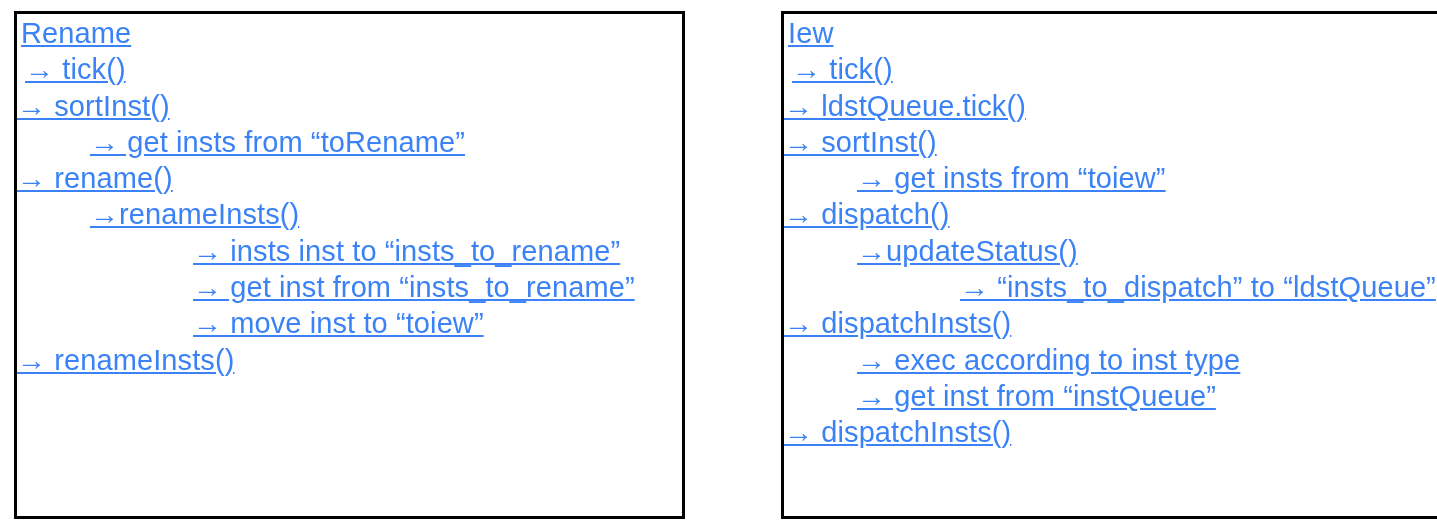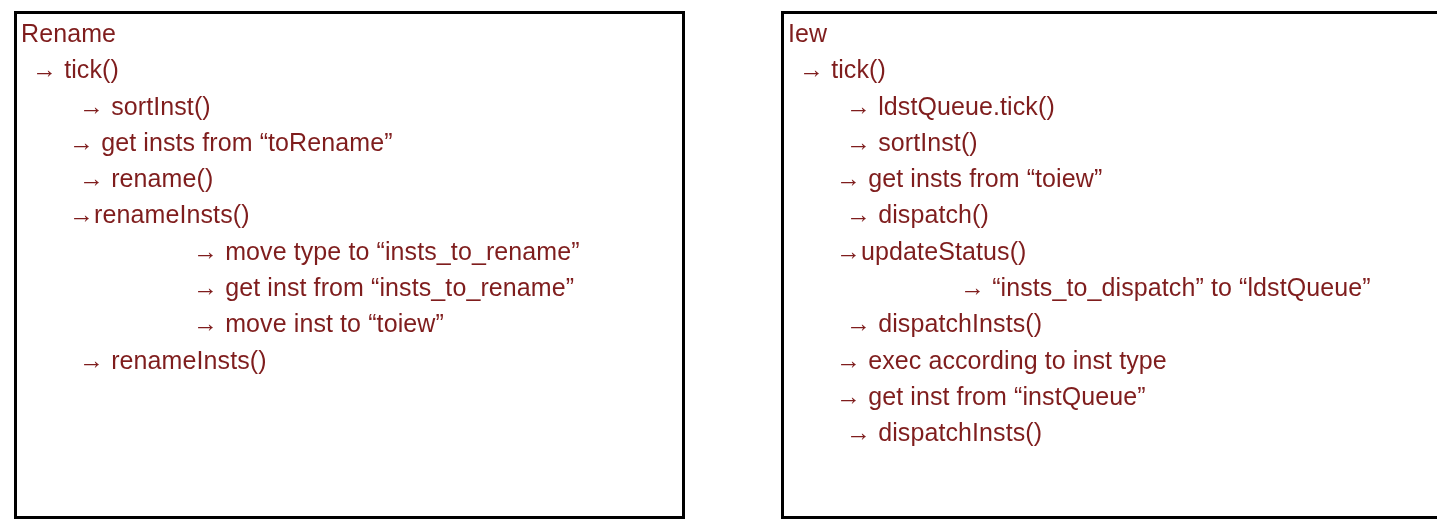--- a/index.html
+++ b/index.html
@@ -46,47 +46,48 @@
   }
 
   .panel-inner {
     position: absolute;
     left: 0px;
     top: 1px;
     right: 0px;
   }
 
   .line {
-    font-size: 25px;
+    font-size: 29px;
     line-height: 36.3px;
     white-space: pre;
     letter-spacing: 0.1px;
-    color: #7f1d1d;
+    color: #3b82f6;
+    text-decoration: underline;
   }
 
   .lvl-0 { padding-left: 4px;   }
-  .lvl-1 { padding-left: 15px;   }
-  .lvl-2 { padding-left: 62px;  }
-  .lvl-3 { padding-left: 52px; }
+  .lvl-1 { padding-left: 8px;   }
+  .lvl-2 {  }
+  .lvl-3 { padding-left: 73px; }
   .lvl-4 { padding-left: 176px; }
 </style>
 </head>
 <body>
 
 <div id="canvas">
 
   <div class="panel" id="panel-rename">
     <div class="panel-inner">
         <div class="line lvl-0">Rename</div>
         <div class="line lvl-1">→ tick()</div>
         <div class="line lvl-2">→ sortInst()</div>
         <div class="line lvl-3">→ get insts from “toRename”</div>
         <div class="line lvl-2">→ rename()</div>
         <div class="line lvl-3">→renameInsts()</div>
-        <div class="line lvl-4">→ move type to “insts_to_rename”</div>
+        <div class="line lvl-4">→ insts inst to “insts_to_rename”</div>
         <div class="line lvl-4">→ get inst from “insts_to_rename”</div>
         <div class="line lvl-4">→ move inst to “toiew”</div>
         <div class="line lvl-2">→ renameInsts()</div>
       </div>
   </div>
 
   <div class="panel" id="panel-iew">
     <div class="panel-inner">
         <div class="line lvl-0">Iew</div>
         <div class="line lvl-1">→ tick()</div>

